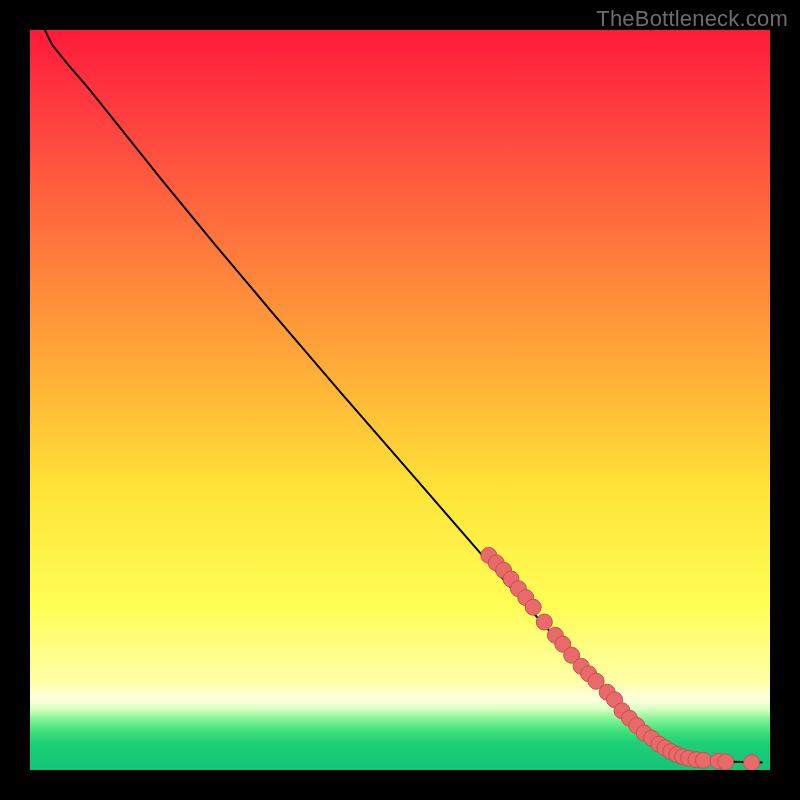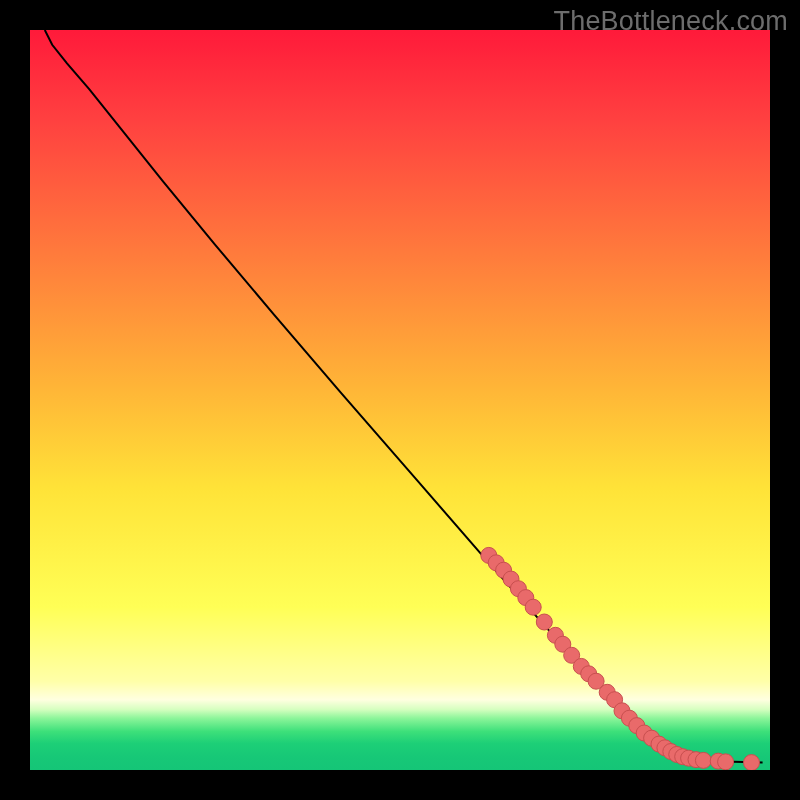--- a/index.html
+++ b/index.html
@@ -22,21 +22,21 @@
     left: 30px;
     top: 30px;
     width: 740px;
     height: 740px;
   }
   .watermark {
     position: absolute;
     top: 6px;
     right: 12px;
     color: #6d6d6d;
-    font-size: 27px;
+    font-size: 22px;
     font-weight: 500;
     letter-spacing: 0.2px;
     user-select: none;
   }
 </style>
 </head>
 <body>
 
 <div class="frame">
 

